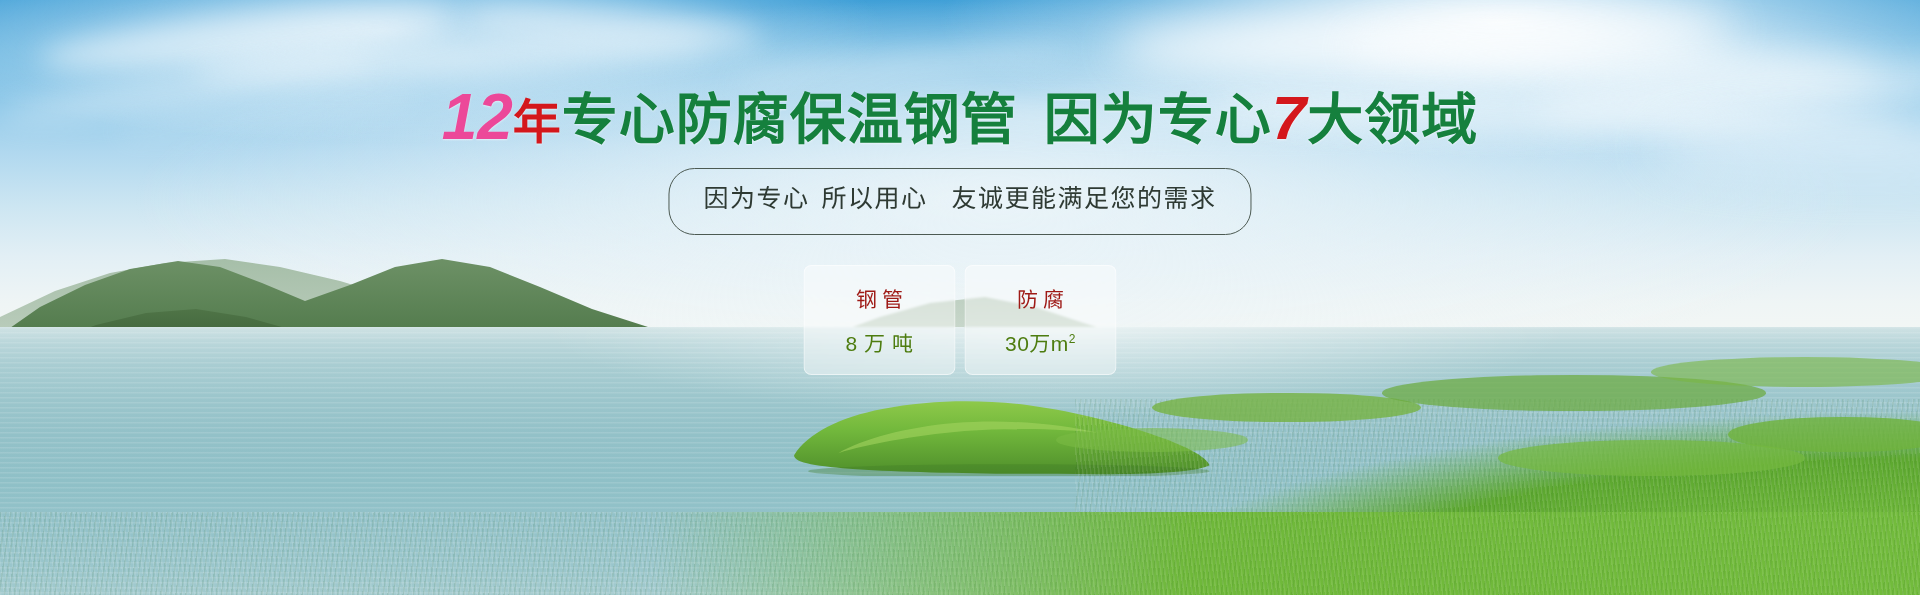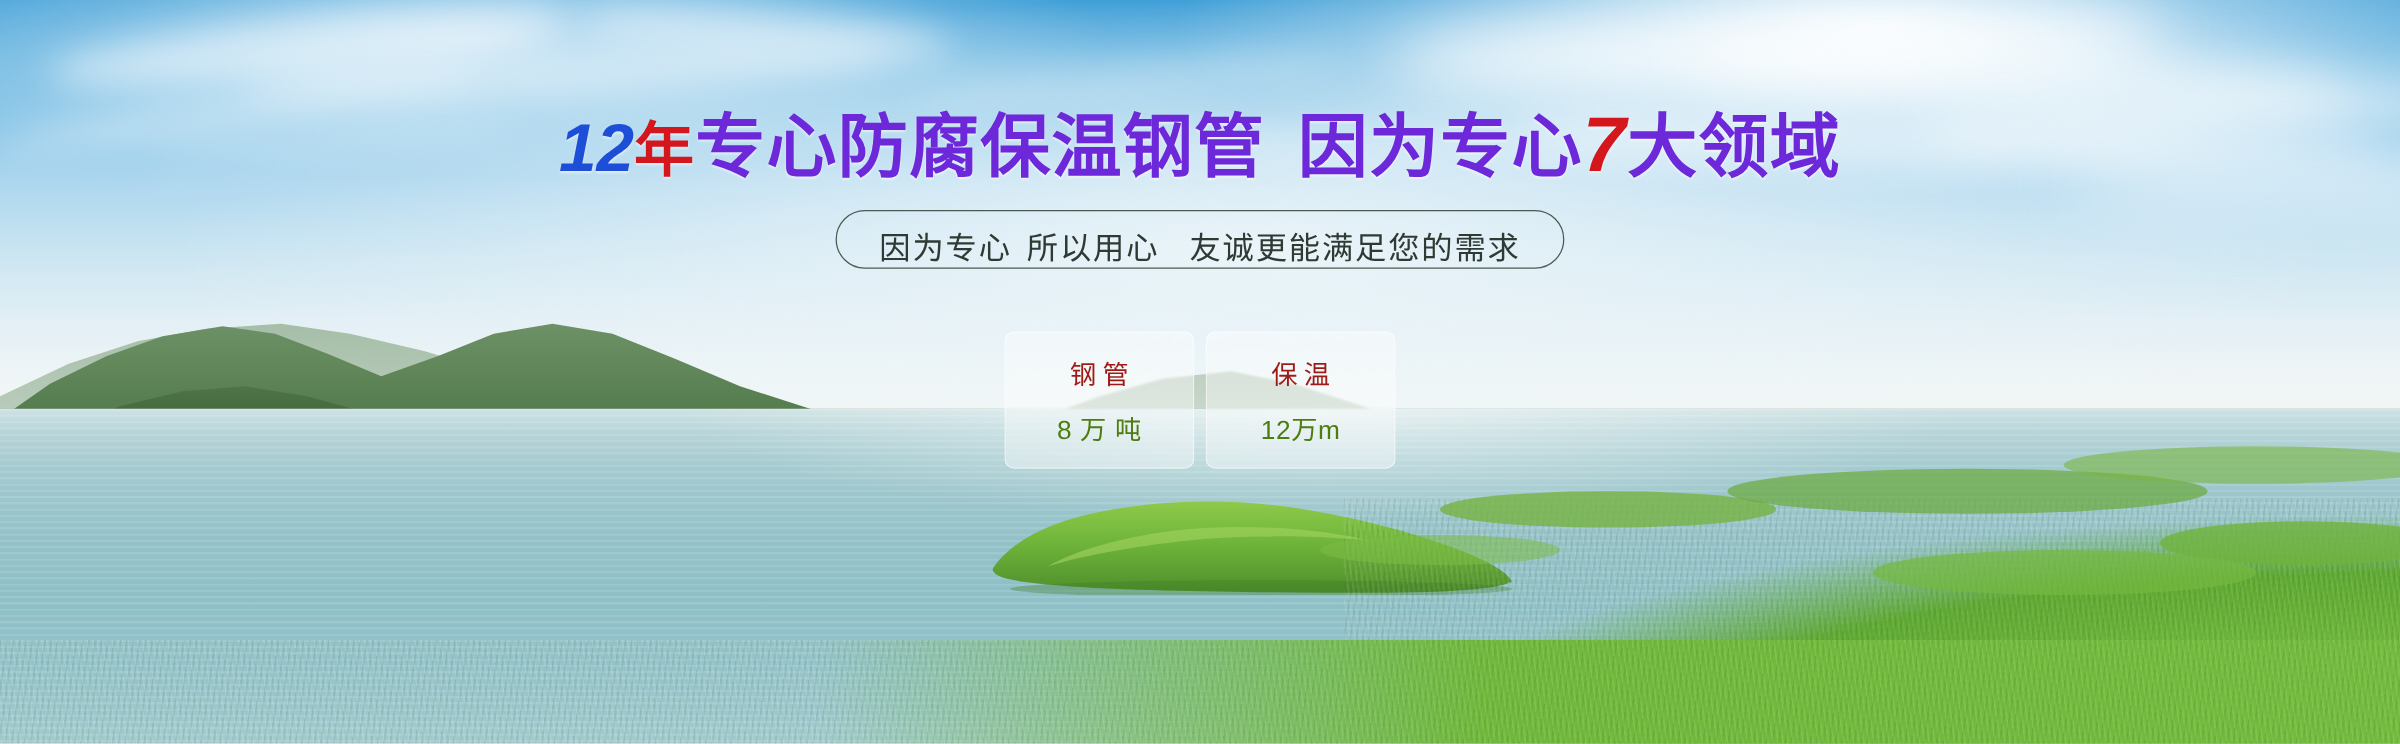--- a/index.html
+++ b/index.html
@@ -194,48 +194,48 @@
     white-space: nowrap;
     font-family: "Liberation Sans", "DejaVu Sans", sans-serif;
     font-size: 56px;
     font-weight: 700;
     letter-spacing: 1px;
     line-height: 1.05;
     color: #2b2b2b;
     text-shadow: 0 1px 2px rgba(255,255,255,.55);
   }
   .headline .num {
-    font-size: 54px;
+    font-size: 64px;
     font-weight: 700;
-    color: #1d4ed8;
+    color: #ec4899;
     letter-spacing: 0px;
     font-style: italic;
   }
   .headline .num-yr {
     color: #d4171c;
     font-size: 48px;
     font-weight: 700;
   }
-  .headline .dark { color: #6d28d9; }
+  .headline .dark { color: #15803d; }
   .headline .gap { display: inline-block; width: 26px; }
   .headline .num7 {
     font-size: 62px;
     color: #d4171c;
     font-weight: 700;
     font-style: italic;
   }
 
   .subtitle-pill {
     position: absolute;
     top: 168px;
     left: 50%;
     transform: translateX(-50%);
     border: 1.6px solid #4c5a52;
     border-radius: 26px;
-    padding: 9px 34px 0;
+    padding: 9px 34px 20px;
     background: transparent;
     white-space: nowrap;
   }
   .subtitle-pill .txt {
     font-family: "Liberation Sans", "DejaVu Sans", sans-serif;
     font-size: 25px;
     font-weight: 500;
     color: #2e3a33;
     letter-spacing: 1.5px;
   }
@@ -385,22 +385,22 @@
       <span class="txt">因为专心</span><span class="sp"></span><span class="txt">所以用心</span><span class="sp"></span><span class="sp"></span><span class="txt">友诚更能满足您的需求</span>
     </div>
 
     <div class="cards">
 
       <div class="card">
         <div class="label">钢管</div>
         <div class="value"><span>8 万 吨</span></div>
       </div>
 
-
       <div class="card">
-        <div class="label">保温</div>
-        <div class="value"><span>12万m</span></div>
+        <div class="label">防腐</div>
+        <div class="value"><span>30万m</span><sup>2</sup></div>
       </div>
 
+
     </div>
 
   </div>
 </div>
 
 </body></html>

